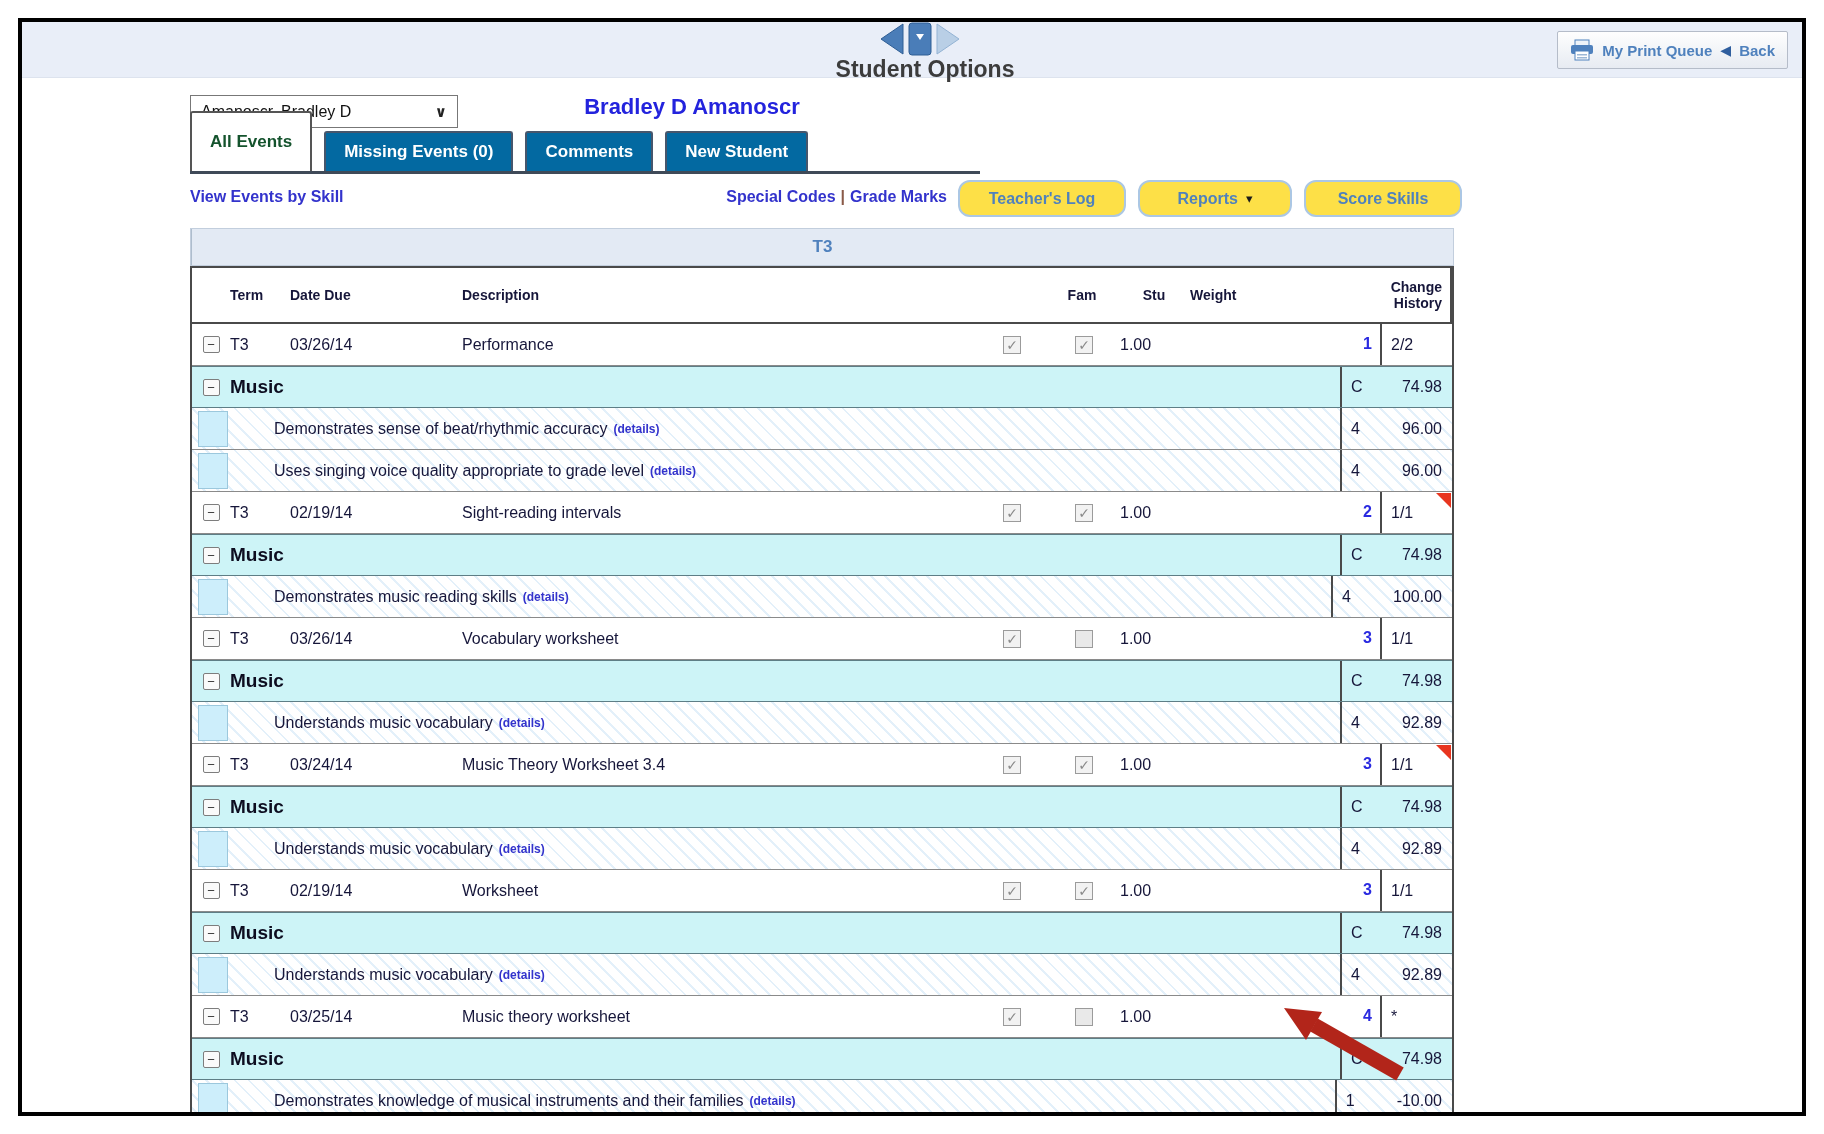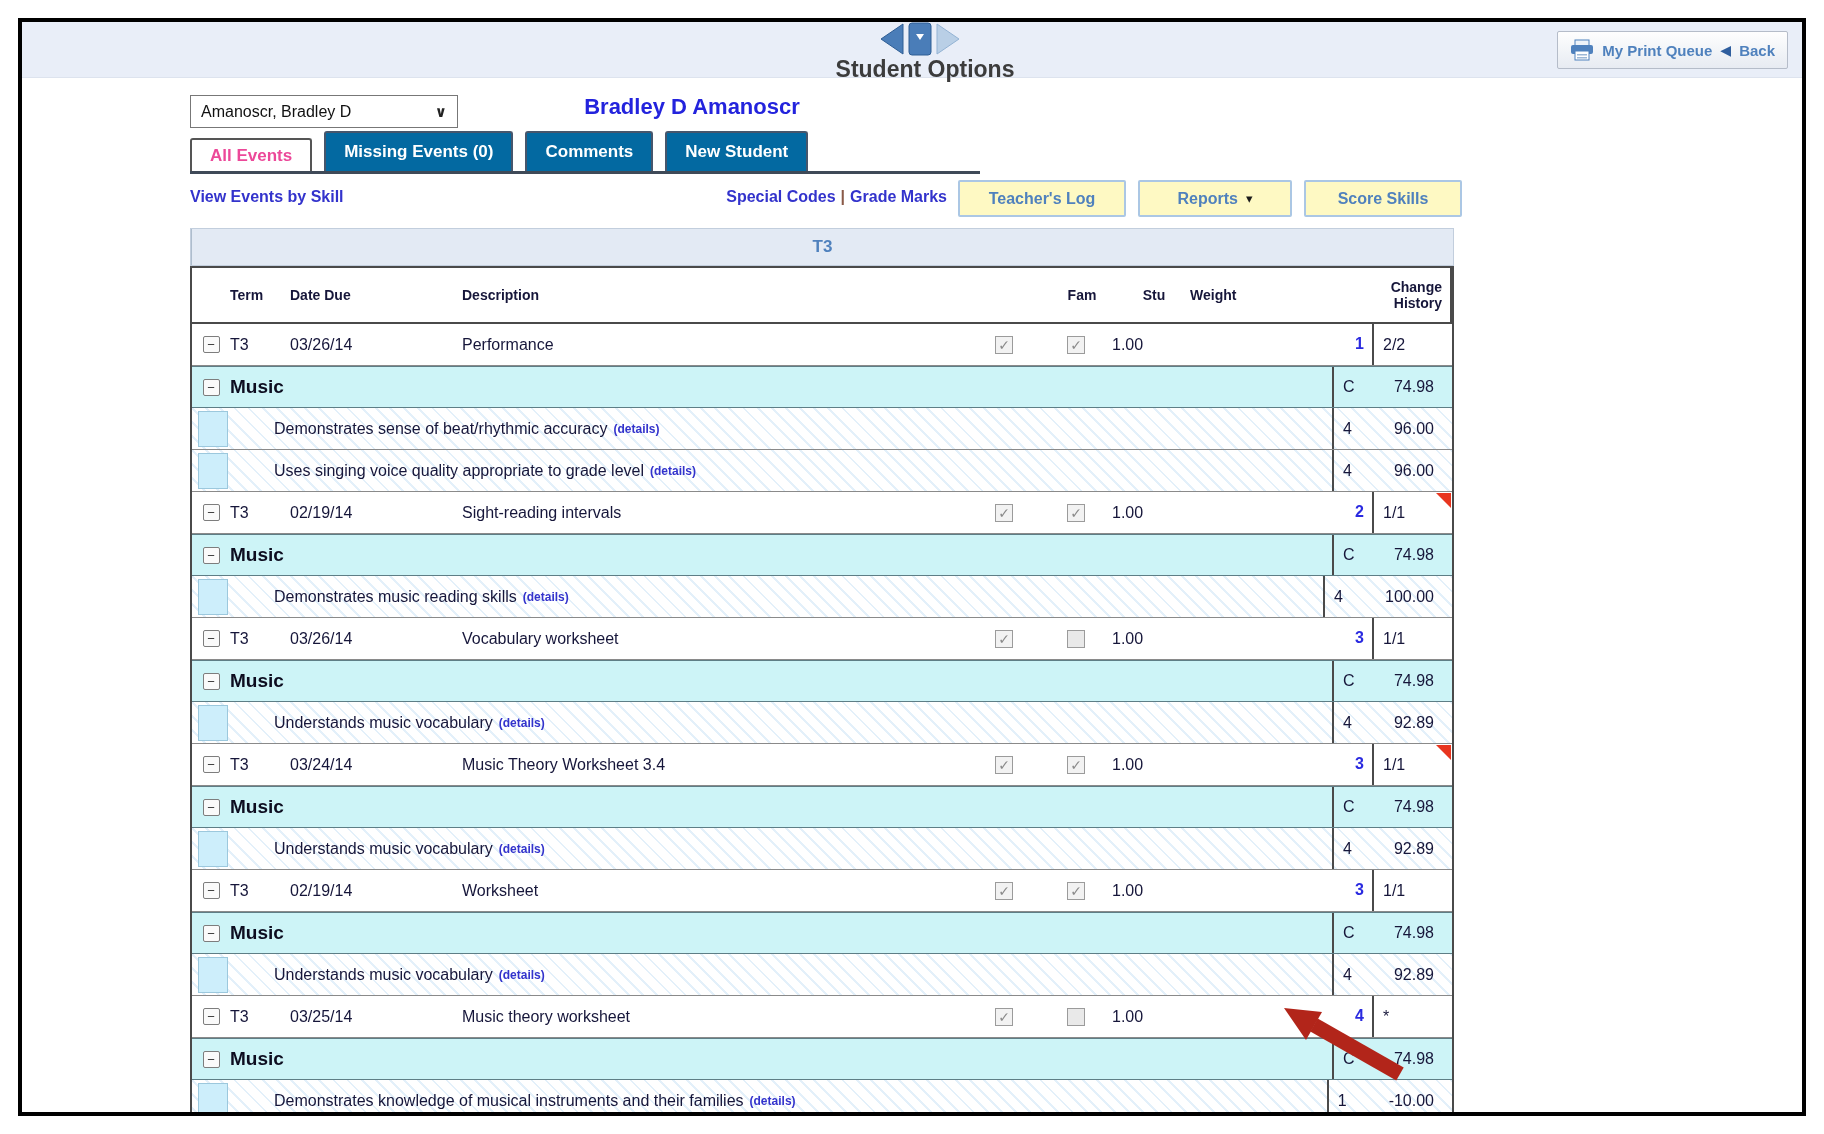--- a/index.html
+++ b/index.html
@@ -31,31 +31,31 @@
   .student-name { position:absolute; left:470px; top:72px; width:400px; text-align:center;
                   color:#2323dd; font-weight:bold; font-size:22px; }
 
   
   .tabs { position:absolute; left:168px; top:106px; width:790px; height:46px;
           border-bottom:3px solid #3f4a58; display:flex; align-items:flex-end; }
   .tab { height:40px; display:flex; align-items:center; justify-content:center;
          font-weight:bold; font-size:17px; padding:0 18px; margin-right:12px;
          background:#0369a1; color:#fff; border:2px solid #46566c; border-bottom:none;
          border-radius:3px 3px 0 0; cursor:pointer; }
-  .tab.active { height:33px; background:#fff; color:#ec4899; border:2px solid #555;
+  .tab.active { height:60px; background:#fff; color:#14532d; border:2px solid #555;
                 border-bottom:none; }
 
   
   .toolrow { position:absolute; left:0; top:158px; width:100%; height:40px; }
   .link { color:#3333cc; font-weight:bold; font-size:16px; cursor:pointer; }
   .view-events { position:absolute; left:168px; top:8px; }
   .codes-marks { position:absolute; left:585px; top:8px; width:340px; text-align:right; white-space:nowrap; }
   .sep { color:#8a5a48; font-weight:bold; padding:0 5px; }
-  .toolbtn { position:absolute; top:0; height:37px; background:#fef9c3; border:2px solid #abc7e4;
-             border-radius:2px; color:#4f81bd; font-weight:bold; font-size:16px;
+  .toolbtn { position:absolute; top:0; height:37px; background:#fde047; border:2px solid #abc7e4;
+             border-radius:12px; color:#4f81bd; font-weight:bold; font-size:16px;
              display:flex; align-items:center; justify-content:center; cursor:pointer; }
   .btn-log { left:936px; width:168px; }
   .btn-reports { left:1116px; width:154px; }
   .btn-skills { left:1282px; width:158px; }
   .dd-arrow { color:#1a1a1a; font-size:13px; margin-left:8px; }
 
   
   .gtable { position:absolute; left:168px; top:206px; width:1264px; }
   .area-row { display:flex; height:38px; border:1px solid #c2cedd; background:#dce7f1; }
   .area-row .main { width:1074px; display:flex; align-items:center; padding-left:8px;
@@ -63,21 +63,21 @@
   .area-row .t3h { flex:1; border-left:1px solid #aebdcd; background:#e3eaf4;
                    display:flex; align-items:center; justify-content:center;
                    font-size:17px; font-weight:bold; color:#4f81bd; }
   .tbody { border:2px solid #4a4a4a; border-top:2px solid #4a4a4a; background:#fff; }
 
   .trow { display:flex; width:100%; height:42px; border-bottom:1px solid #8a8a8a; }
   .trow .main { width:1268px; display:flex; align-items:center; }
   .trow .t3 { flex:1; border-left:2px solid #4a4a4a; display:flex; align-items:center;
               position:relative; }
   .t3 .score { padding-left:9px; width:60px; font-size:16px; color:#16163a; }
-  .t3 .val { flex:1; text-align:right; padding-right:18px; font-size:16px; color:#16163a; }
+  .t3 .val { flex:1; text-align:right; padding-right:10px; font-size:16px; color:#16163a; }
 
   .hdr-row { height:56px; border-bottom:2px solid #4a4a4a; background:#fff; }
   .hdr-row .c { font-size:14px; font-weight:bold; color:#16163a; }
 
   .c-exp  { width:38px; display:flex; align-items:center; justify-content:center; }
   .c-term { width:60px; }
   .c-date { width:128px; }
   .c-desc { flex:1; display:flex; align-items:center; gap:6px; min-width:0;margin-left:44px; }
   .c-fam  { width:72px; text-align:center; display:flex; justify-content:center; }
   .c-stu  { width:72px; text-align:center; display:flex; justify-content:center; }

